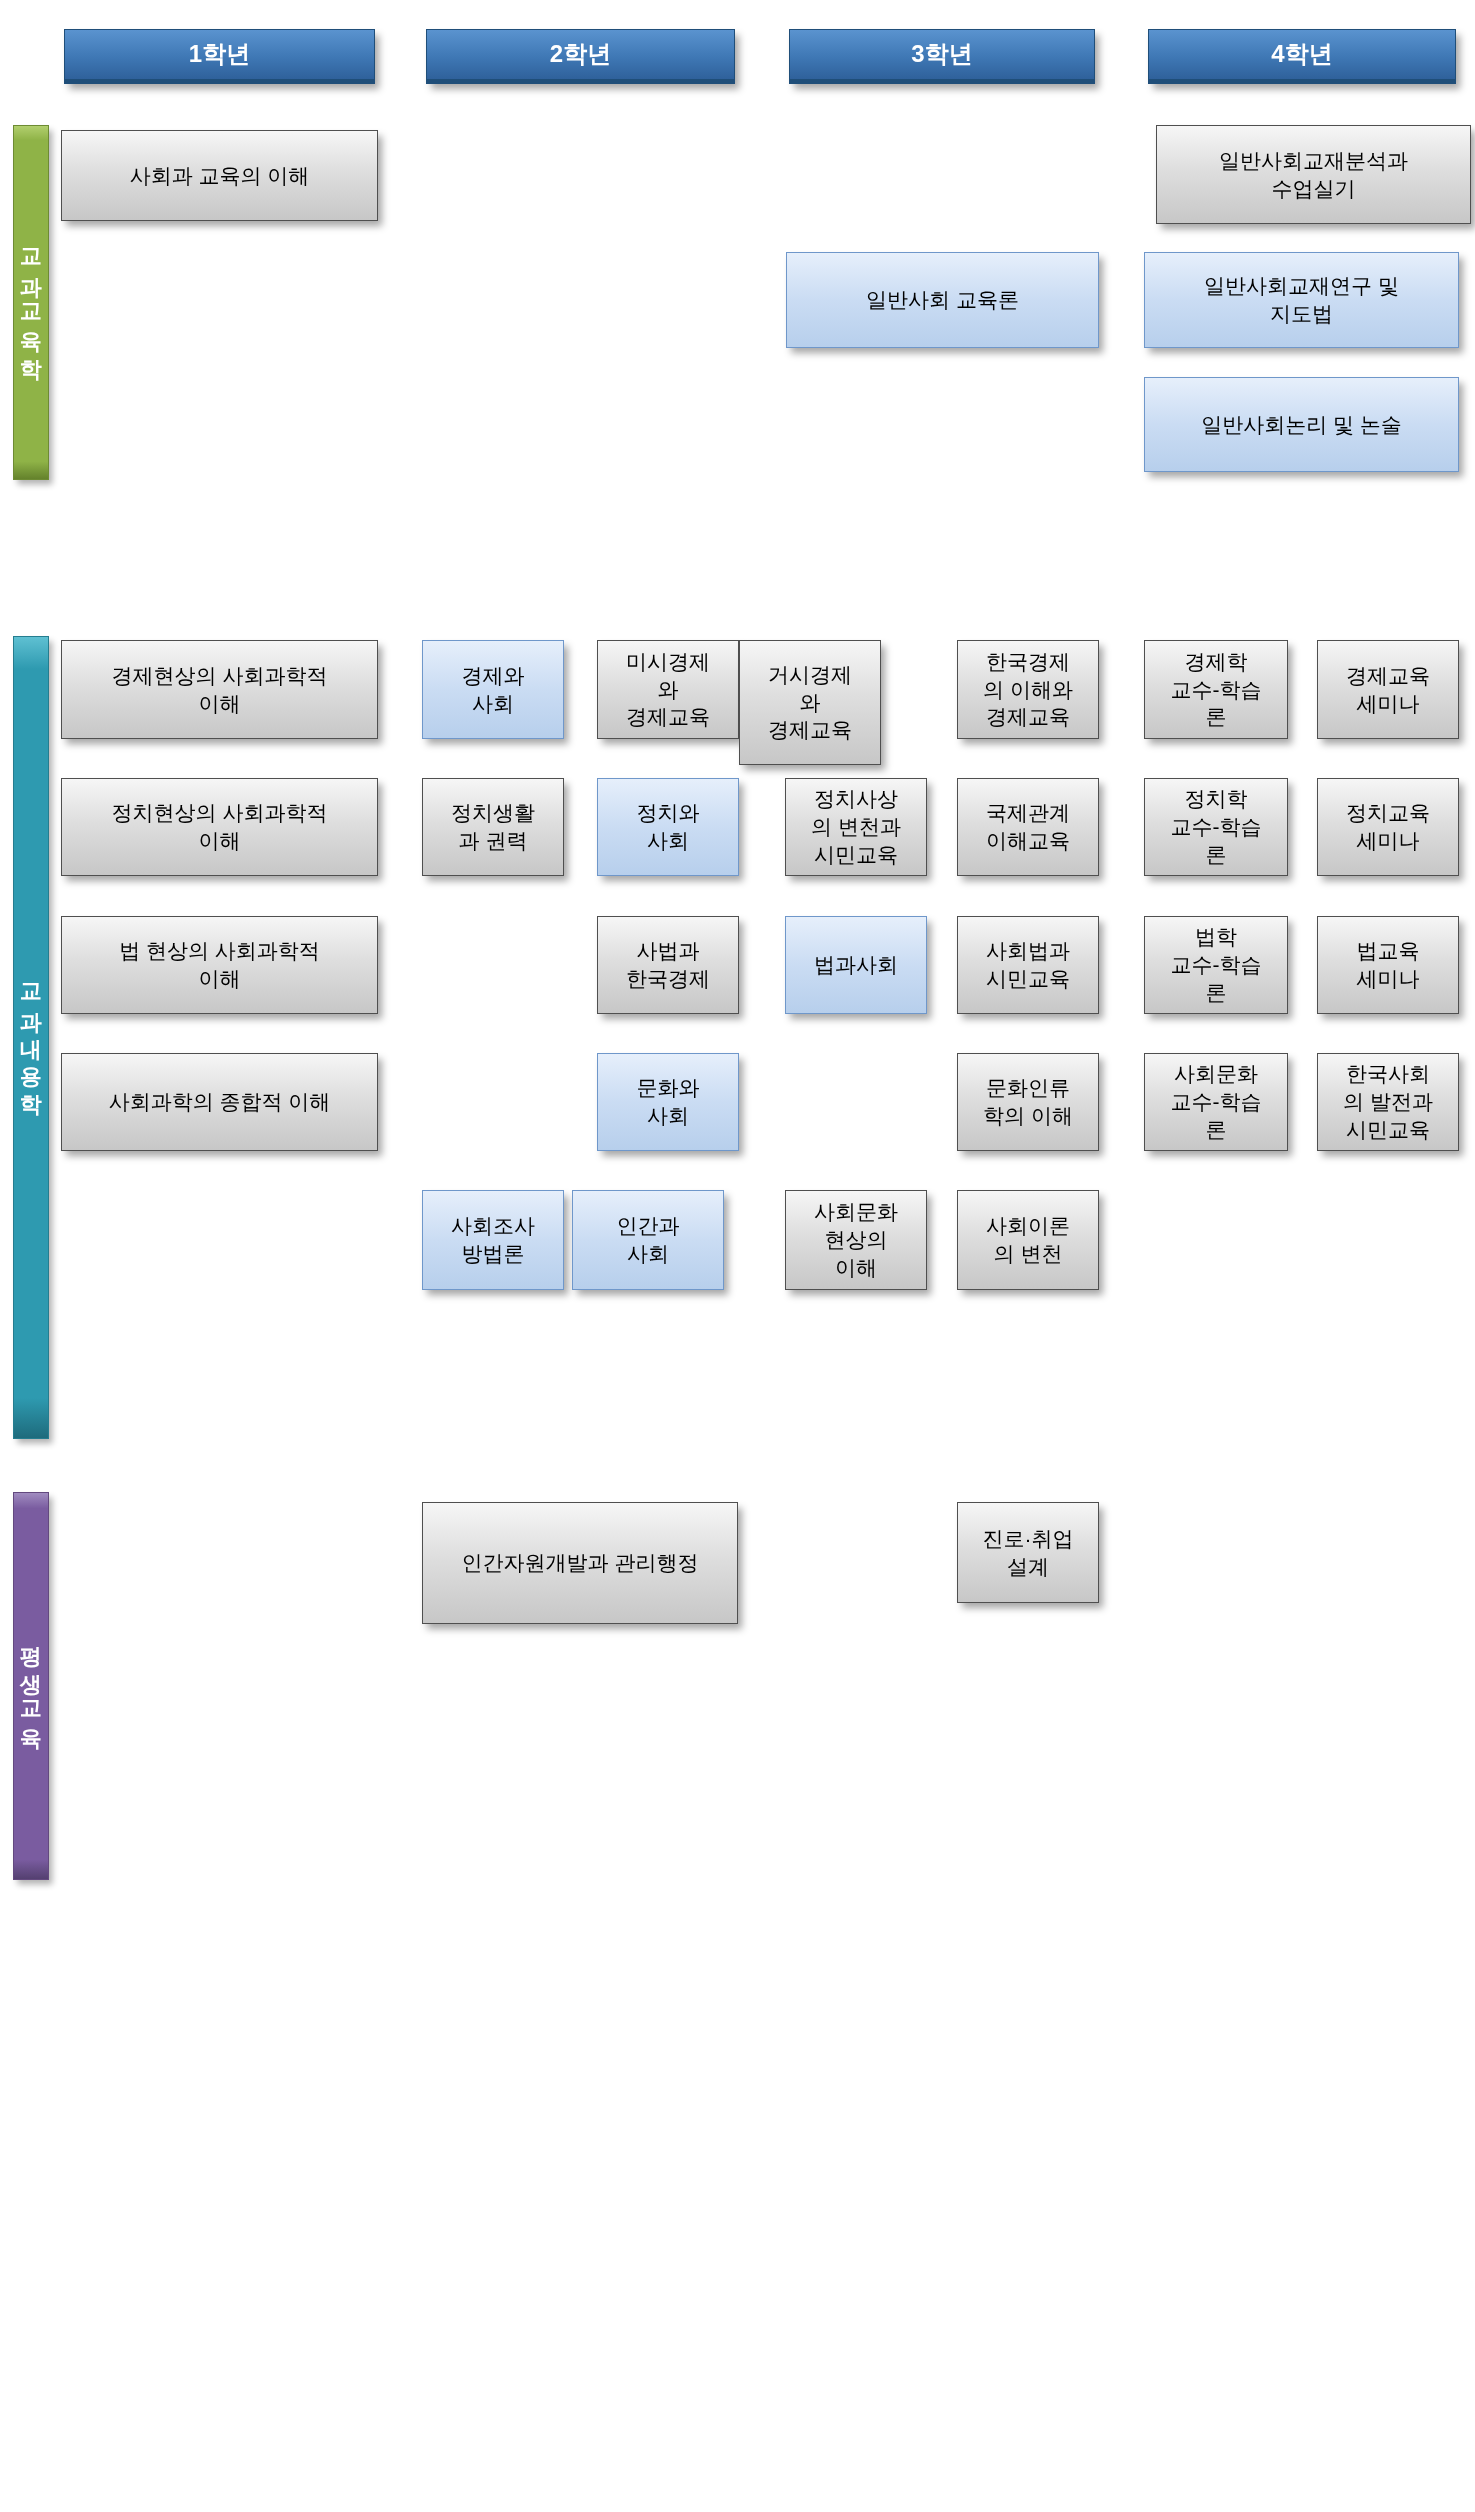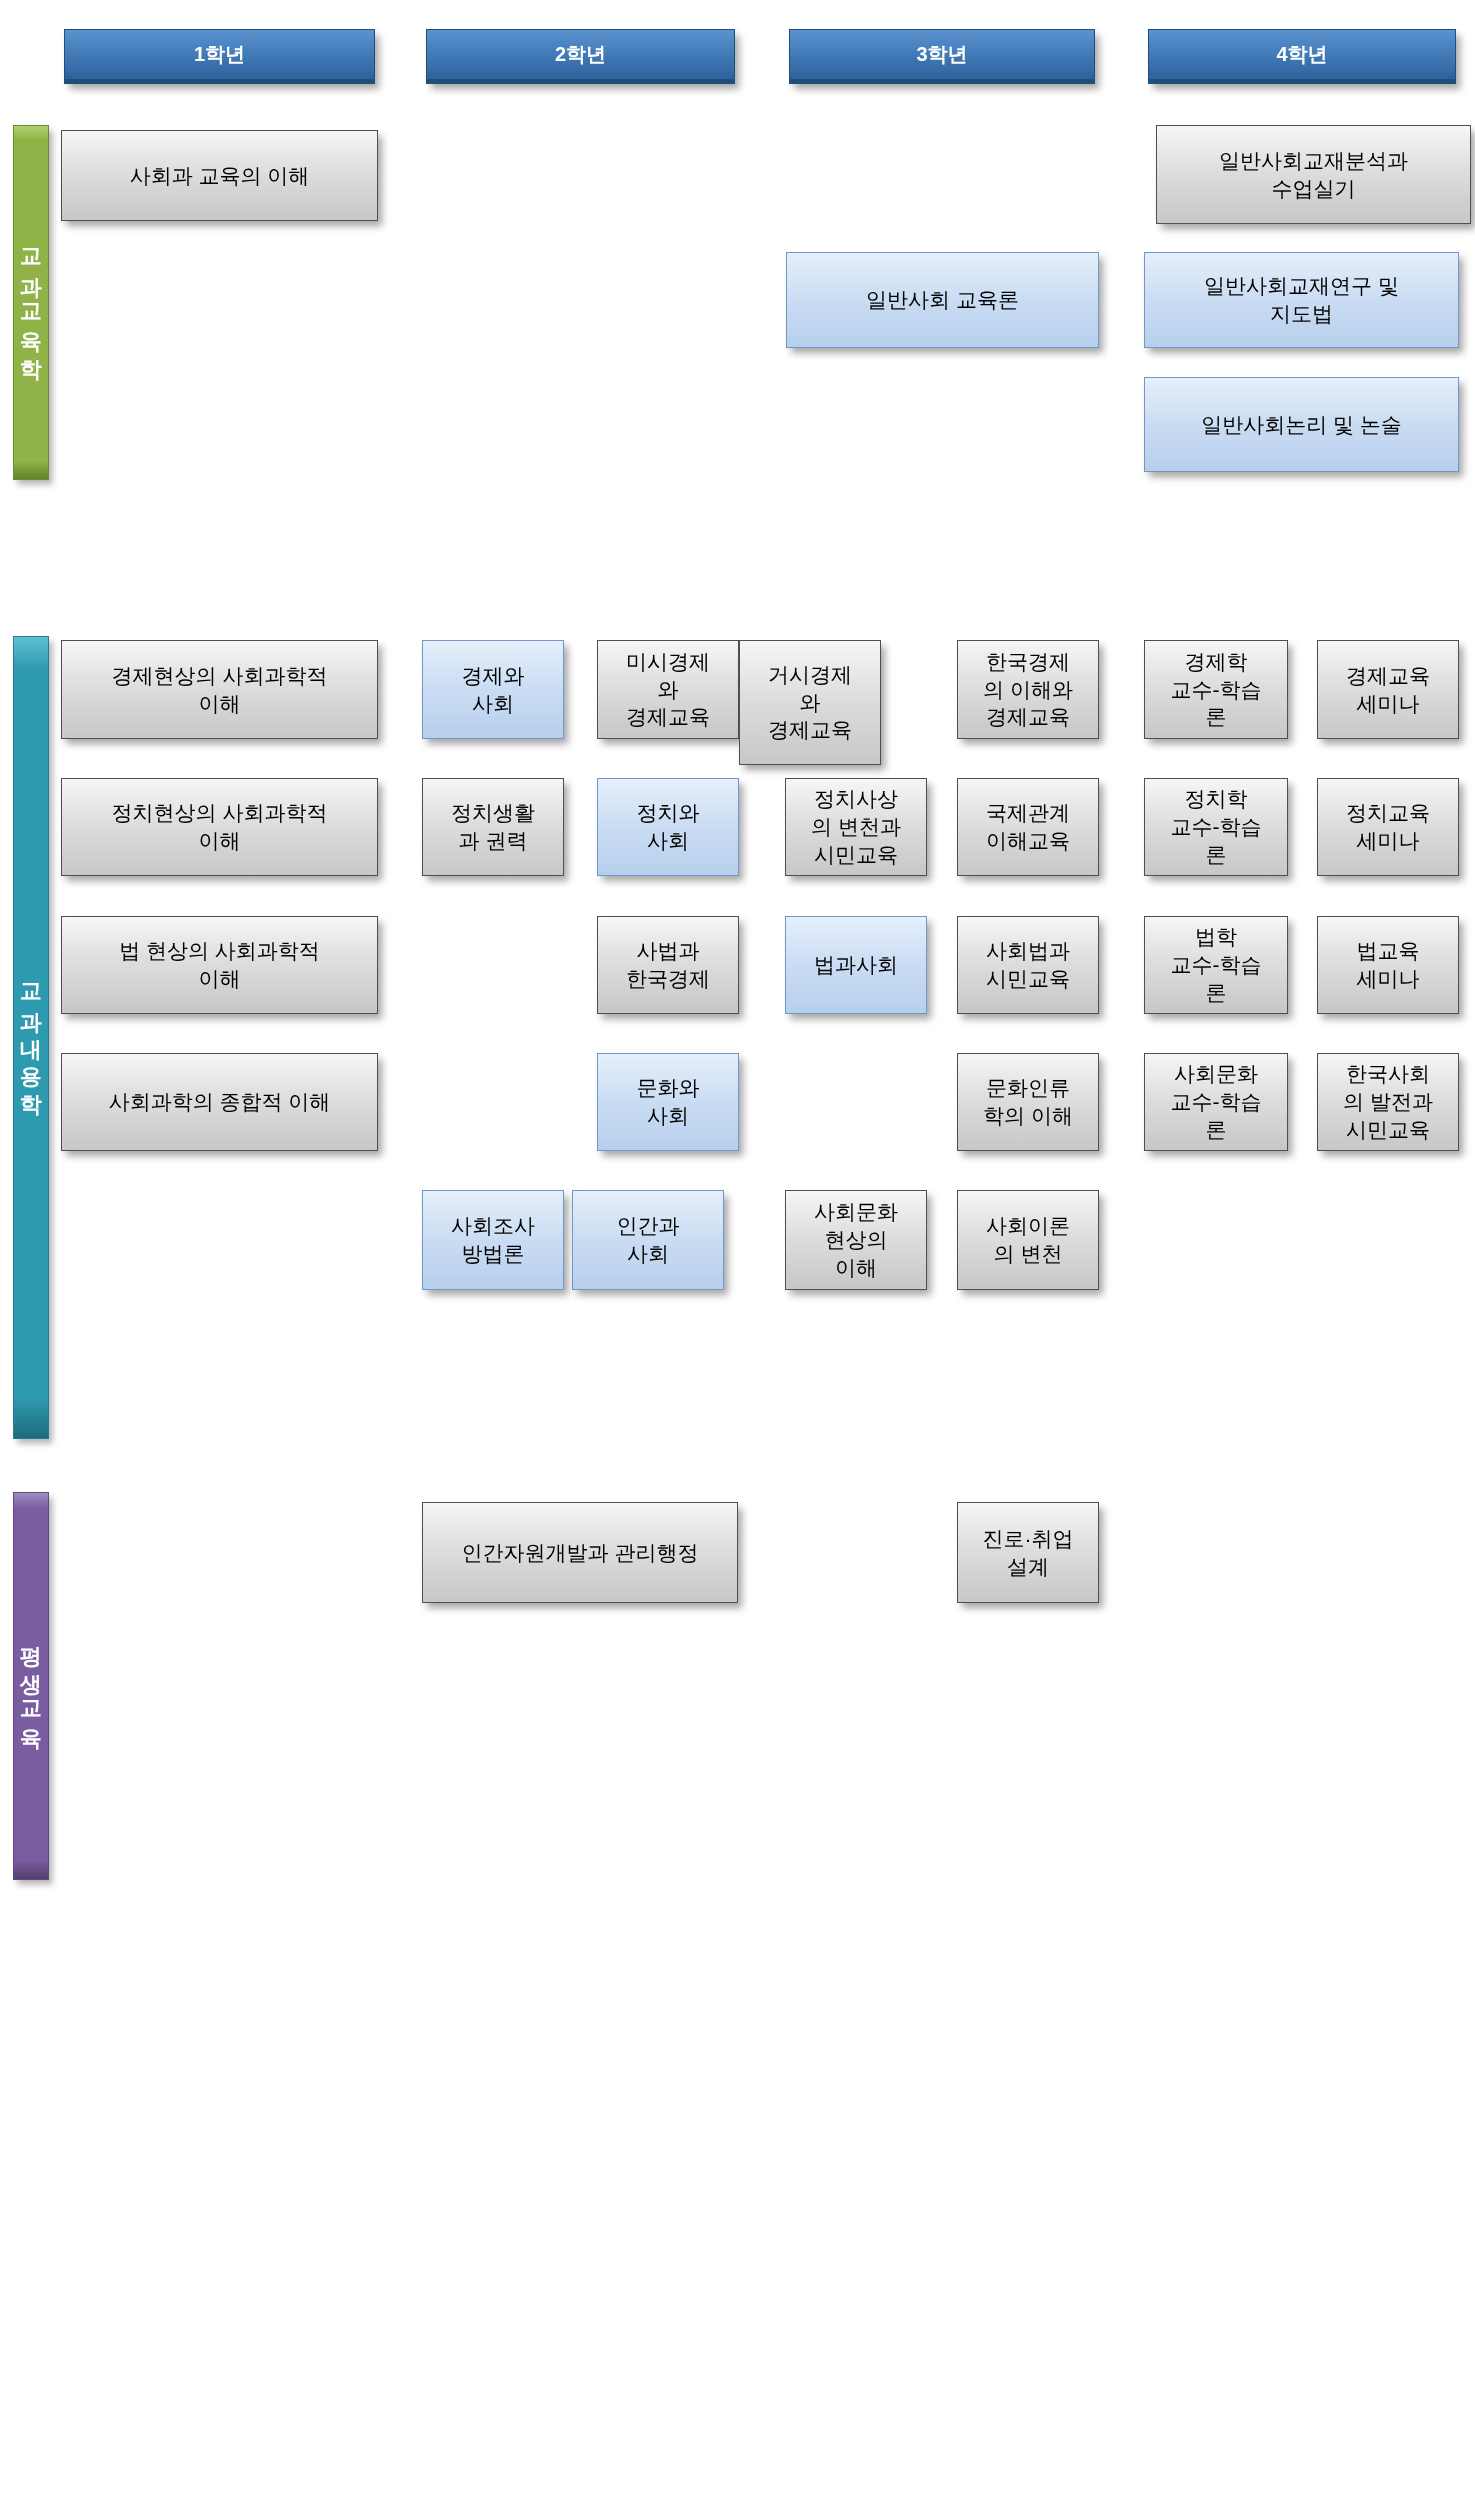--- a/index.html
+++ b/index.html
@@ -15,21 +15,21 @@
     }
 
     
     .hdr {
       position: absolute;
       display: flex;
       align-items: center;
       justify-content: center;
       color: #ffffff;
       font-weight: bold;
-      font-size: 20px;
+      font-size: 24px;
       text-align: center;
       background: linear-gradient(to bottom, #5a93cf 0%, #3f78b5 55%, #2f619b 100%);
       border: 1.6px solid #1f4e79;
       border-bottom-width: 5.3px;
       box-shadow: 5.3px 6.3px 7.4px rgba(0,0,0,0.35);
     }
 
     
     .box {
       position: absolute;
@@ -168,18 +168,18 @@
   <div class="box blue" style="left:422px;top:1190px;width:142px;height:100px">사회조사
 방법론</div>
   <div class="box blue" style="left:572px;top:1190px;width:152px;height:100px">인간과
 사회</div>
   <div class="box gray" style="left:785px;top:1190px;width:142px;height:100px">사회문화
 현상의
 이해</div>
   <div class="box gray" style="left:957px;top:1190px;width:142px;height:100px">사회이론
 의 변천</div>
 
-  <div class="box gray" style="left:422px;top:1502px;width:316px;height:101px">인간자원개발과 관리행정</div>
+  <div class="box gray" style="left:422px;top:1502px;width:316px;height:122px">인간자원개발과 관리행정</div>
   <div class="box gray" style="left:957px;top:1502px;width:142px;height:101px">진로·취업
 설계</div>
 
 </div>
 
 
 </body></html>

